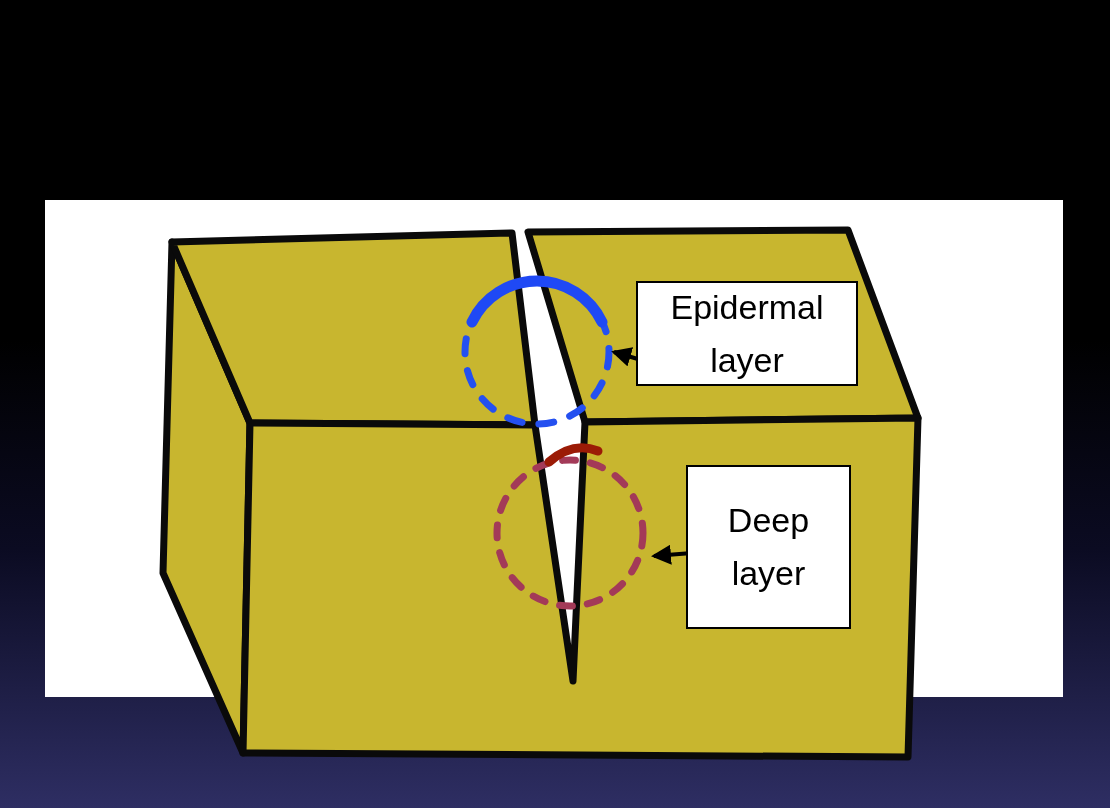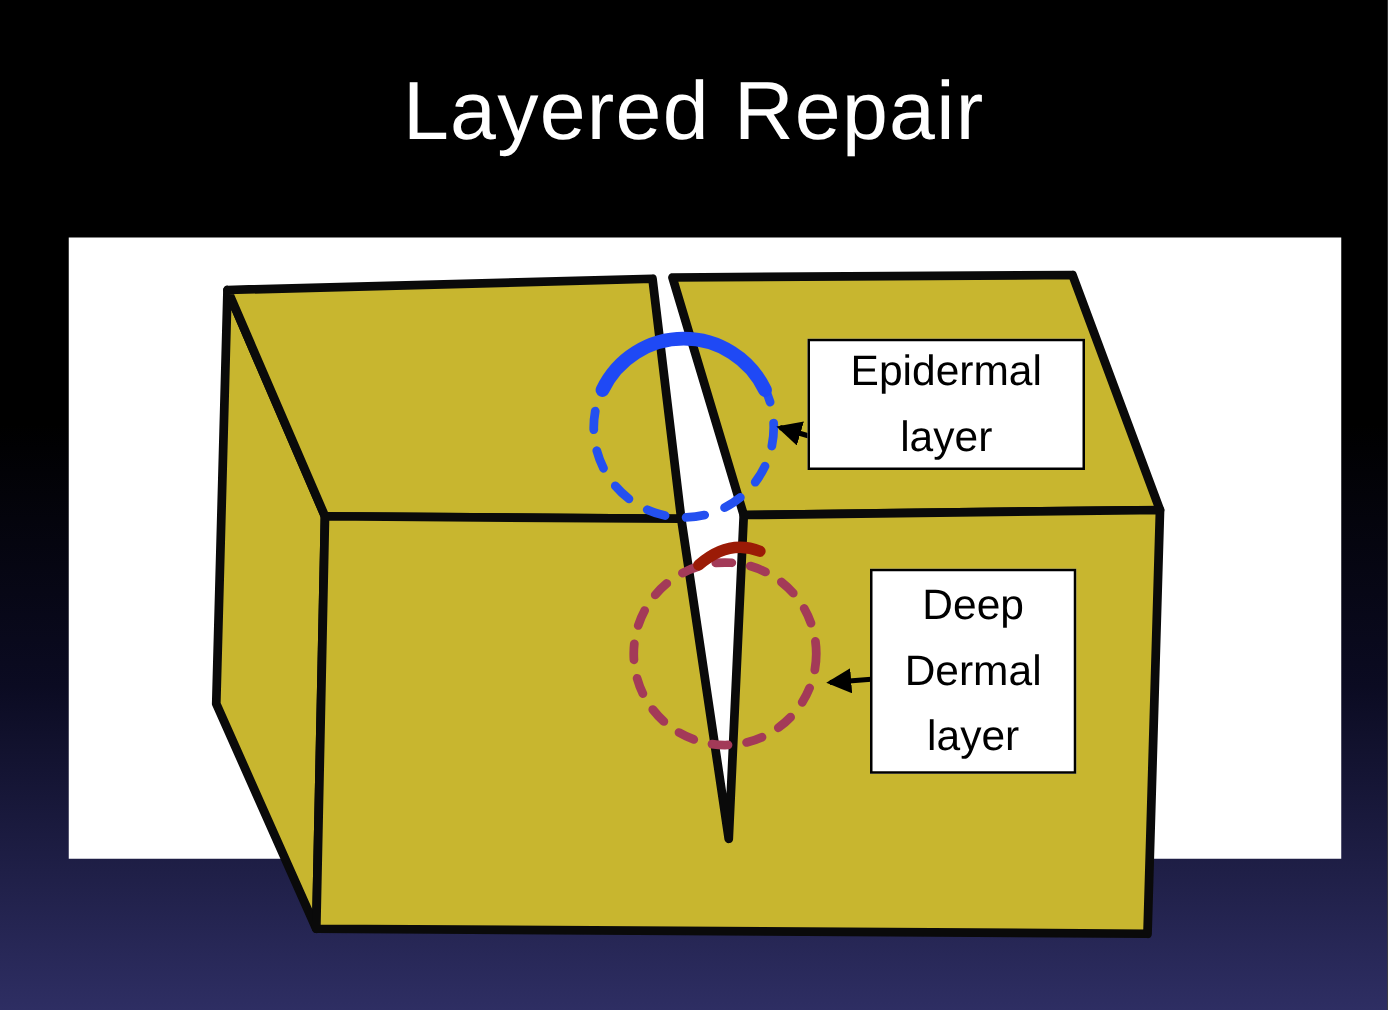--- a/index.html
+++ b/index.html
@@ -12,24 +12,23 @@
   }
   .slide-title {
     position:absolute; top:50px; left:0; width:100%;
     text-align:center;
     color:#ffffff;
     font-size:66px;
     font-weight:400;
     letter-spacing:1px;
   }
   .slide-body {
-    position:absolute; left:45px; top:190px;
+    position:absolute; left:45px; top:200px;
     width:1018px; height:497px;
     background:#ffffff;
-    margin-left:10px;
   }
   .diagram-svg { position:absolute; left:0; top:0; }
   .label-box {
     position:absolute;
     box-sizing:border-box;
     background:#ffffff;
     border:2px solid #000000;
     display:flex; flex-direction:column;
     align-items:center; justify-content:center;
     font-size:34px; line-height:1.55;
@@ -37,21 +36,20 @@
     text-align:center;
   }
   .label-box.epidermal { left:591px; top:81px;  width:222px; height:105px; }
   .label-box.deep     { left:641px; top:265px; width:165px; height:164px;text-align:right; }
 </style>
 </head>
 <body>
 
 <div class="stage">
 
-  <div class="slide-title">Layered Repair</div>
 
   <div class="slide-body">
 
     <svg class="diagram-svg" width="1018" height="573" viewBox="45 200 1018 573">
       <defs>
         <marker id="arrowhead" viewBox="0 0 10 10" refX="8.5" refY="5" markerWidth="5" markerHeight="5" orient="auto-start-reverse">
           <path d="M0,0 L10,5 L0,10 z" fill="#000000"></path>
         </marker>
       </defs>
 
@@ -76,18 +74,17 @@
       <line x1="692" y1="553" x2="654" y2="556" stroke-width="4" marker-end="url(#arrowhead)" stroke="#000000"></line>
     </svg>
 
     <div class="label-box epidermal">
       <span>Epidermal</span>
       <span>layer</span>
     </div>
 
     <div class="label-box deep">
       <span>Deep</span>
-      <span>Dermal</span>
       <span>layer</span>
     </div>
 
   </div>
 </div>
 
 </body></html>

